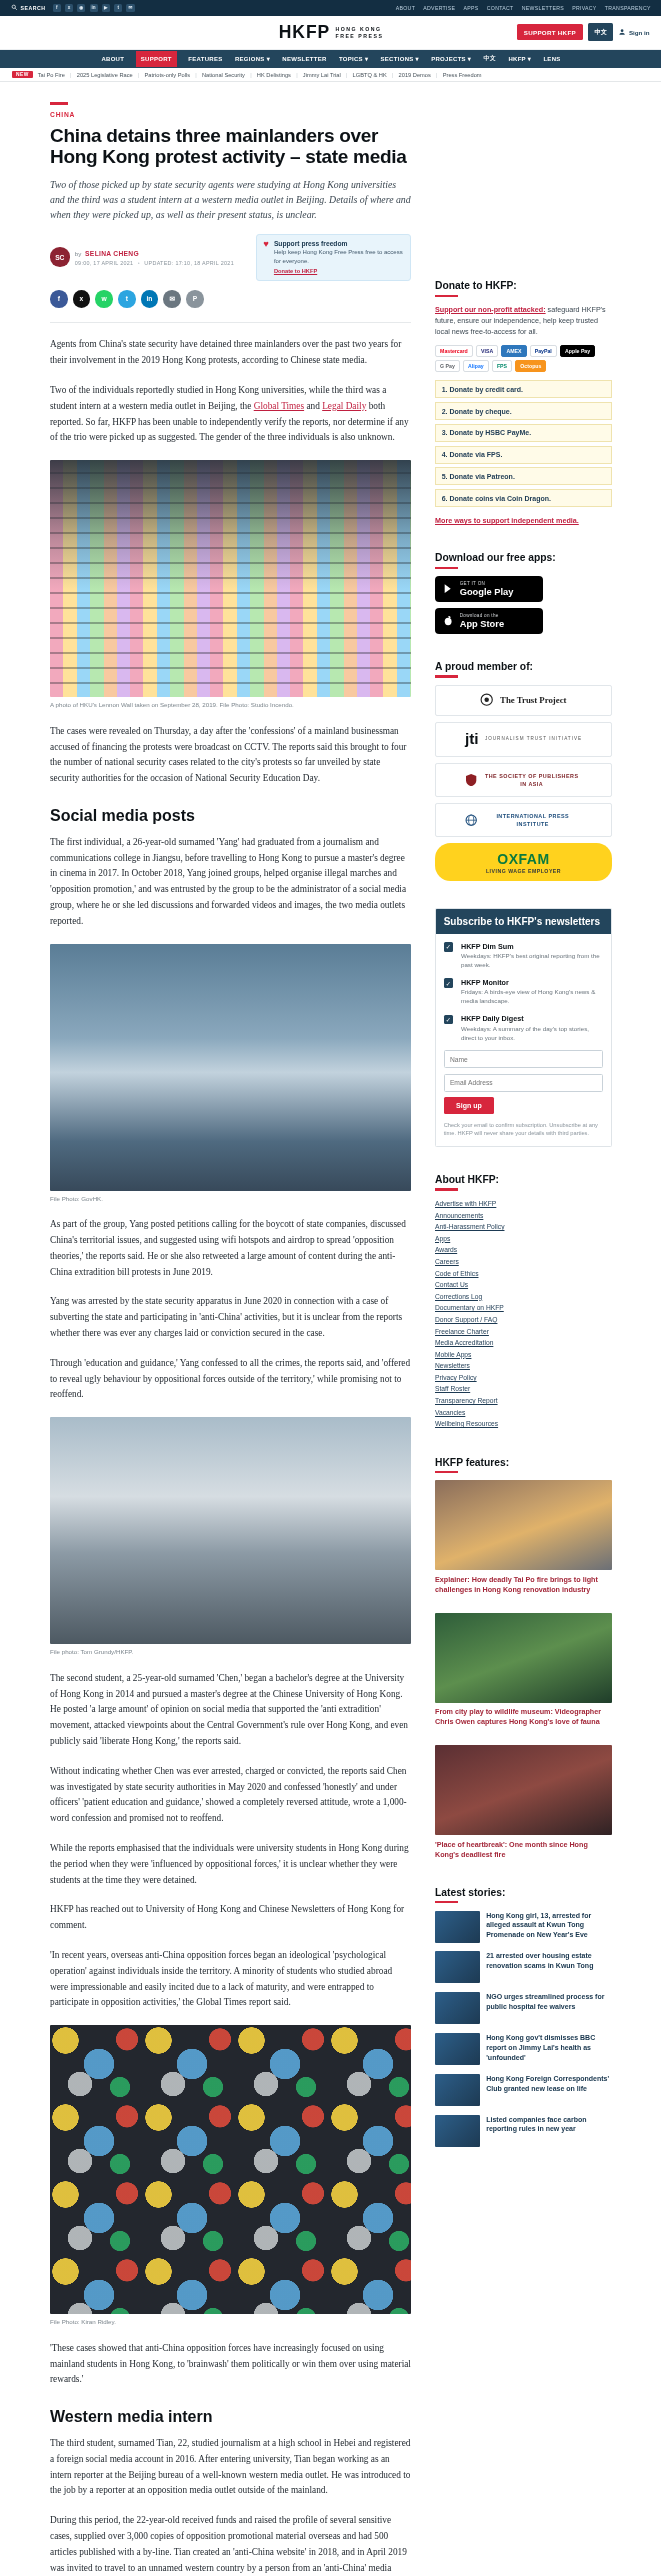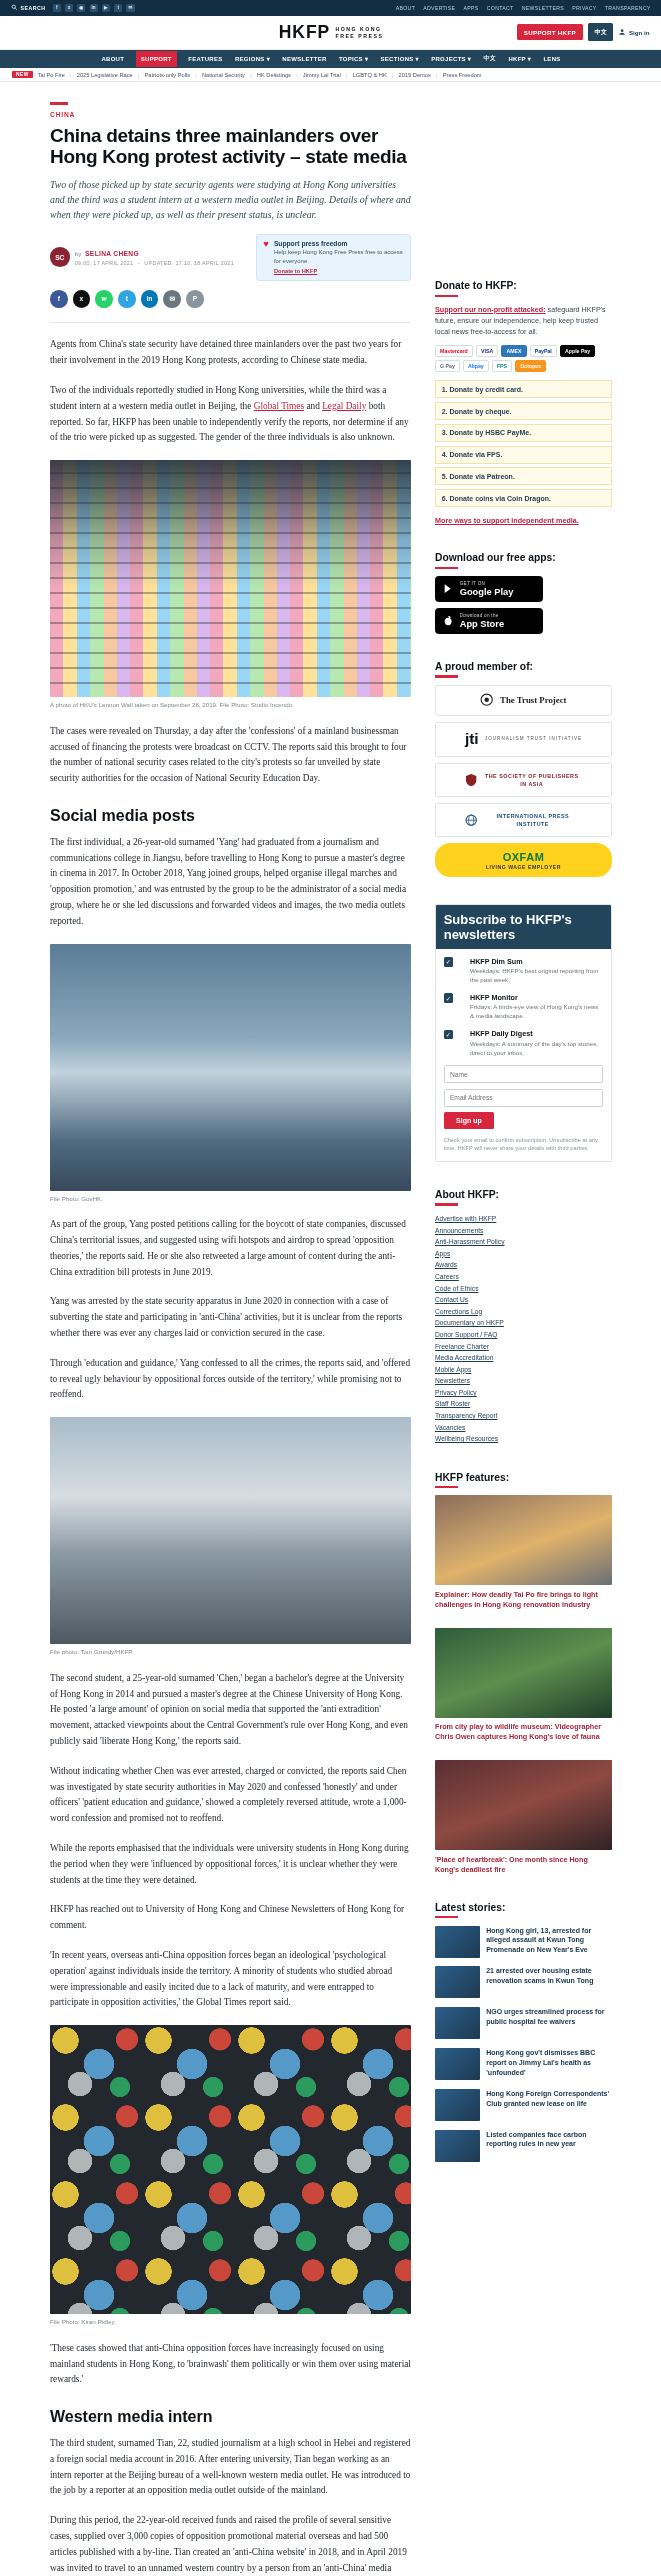--- a/index.html
+++ b/index.html
@@ -118,27 +118,27 @@
   .app-pre { font-size:4.6px; letter-spacing:0.3px; color:#d4d7da; }
   .app-name { font-size:9.3px; font-weight:bold; margin-top:0.5px; }
 
   .member-card { background:#fff; border:0.5px solid #e1e6ea; border-radius:2.1px; padding:7.7px 7.2px; margin-bottom:6.2px; display:flex; align-items:center; justify-content:center; gap:6.2px; text-align:center; }
   .member-name-serif { font-family:"Liberation Serif", serif; font-size:8.8px; font-weight:bold; color:#222; }
   .member-jti { font-size:15.5px; font-weight:800; color:#0d1216; }
   .member-sub { font-size:4.6px; letter-spacing:1px; color:#555; text-align:left; line-height:1.5; }
   .member-caps { font-size:5.4px; font-weight:bold; letter-spacing:0.5px; color:#7a1d22; max-width:98px; line-height:1.5; }
   .member-caps-blue { color:#1b4b7a; }
   .member-card.oxfam { background:#ffd21e; border:none; border-radius:15.5px; flex-direction:column; gap:1px; }
-  .oxfam-name { font-size:11px; font-weight:900; color:#0b7a3e; letter-spacing:0.5px; }
+  .oxfam-name { font-size:14px; font-weight:900; color:#0b7a3e; letter-spacing:0.5px; }
   .oxfam-sub { font-size:5.2px; font-weight:bold; color:#33383c; letter-spacing:0.5px; }
 
   .nl-box { border:0.5px solid #dfe4e8; border-radius:1.5px; overflow:hidden; }
-  .nl-head { background:#23455c; color:#fff; font-size:13px; font-weight:bold; padding:6.7px 7.7px; }
+  .nl-head { background:#23455c; color:#fff; font-size:10px; font-weight:bold; padding:6.7px 7.7px; }
   .nl-body { padding:8.2px 7.7px; }
-  .nl-item { display:flex; gap:17px; margin-bottom:7.7px; }
+  .nl-item { display:flex; gap:8px; margin-bottom:7.7px; }
   .nl-check { width:9.3px; height:9.3px; flex:none; background:#23455c; color:#fff; font-size:6.2px; border-radius:1.5px; display:flex; align-items:center; justify-content:center; margin-top:0.5px; }
   .nl-name { font-size:7.2px; font-weight:bold; color:#0d1216; }
   .nl-desc { font-size:6.2px; color:#6a747c; line-height:1.45; margin-top:1.5px; }
   .nl-input { width:100%; padding:4.6px 5.2px; border:0.5px solid #c9d2d9; border-radius:1.5px; font-size:6.7px; margin-bottom:5.2px; font-family:"Liberation Sans", sans-serif; }
   .nl-btn { background:#d7263d; color:#fff; border:none; padding:5.2px 12.4px; font-size:7px; font-weight:bold; border-radius:1.5px; font-family:"Liberation Sans", sans-serif; }
   .nl-disc { font-size:5.7px; color:#8a949c; line-height:1.5; margin-top:6.2px; }
 
   .about-links a { display:block; font-size:6.7px; color:#1d3a53; text-decoration:underline; padding:2.3px 0; }
 
   .latest-item { display:flex; gap:6.2px; margin-bottom:8.8px; text-decoration:none; }

